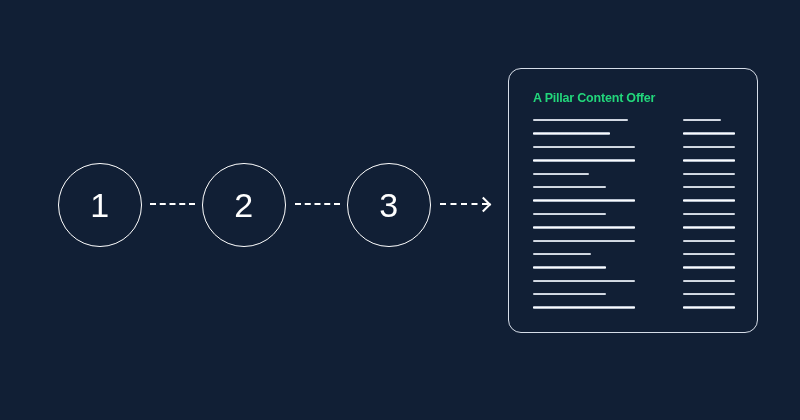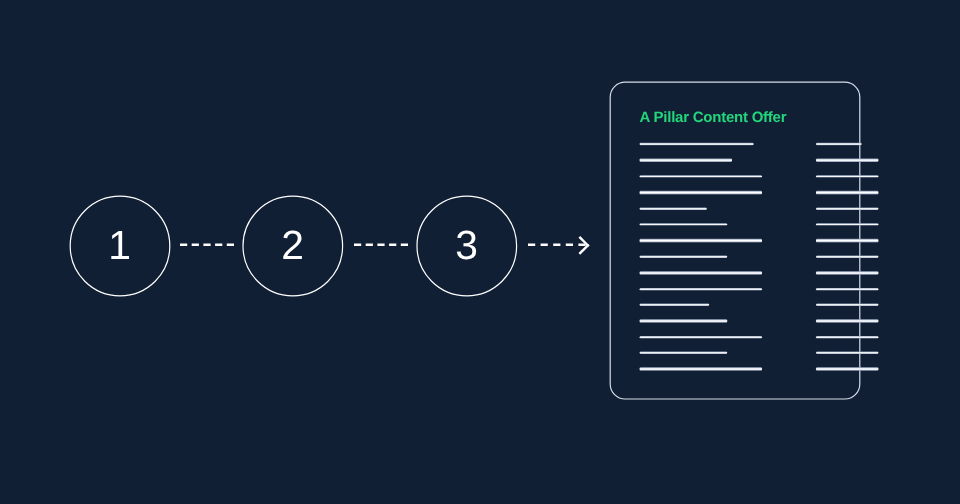--- a/index.html
+++ b/index.html
@@ -67,21 +67,21 @@
     border-top: 2px solid #ffffff;
     border-right: 2px solid #ffffff;
     transform: rotate(45deg);
   }
 
   
   #doc-card {
     position: absolute;
     left: 508px;
     top: 68px;
-    width: 209px;
+    width: 250px;
     height: 265px;
     box-sizing: border-box;
     border: 1.6px solid #d6dde8;
     border-radius: 13px;
     background: transparent;
   }
   #doc-title {
     position: absolute;
     left: 24px;
     top: 22px;

